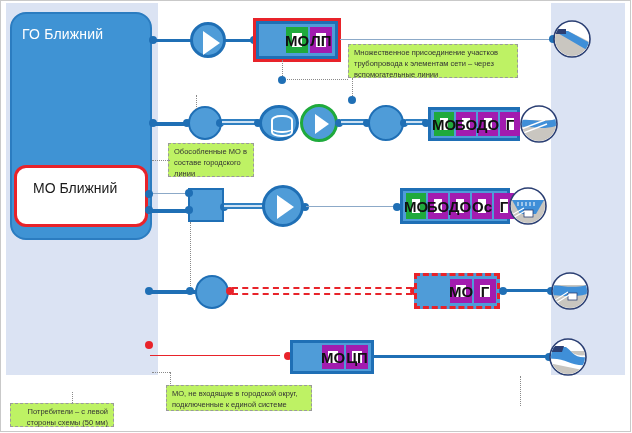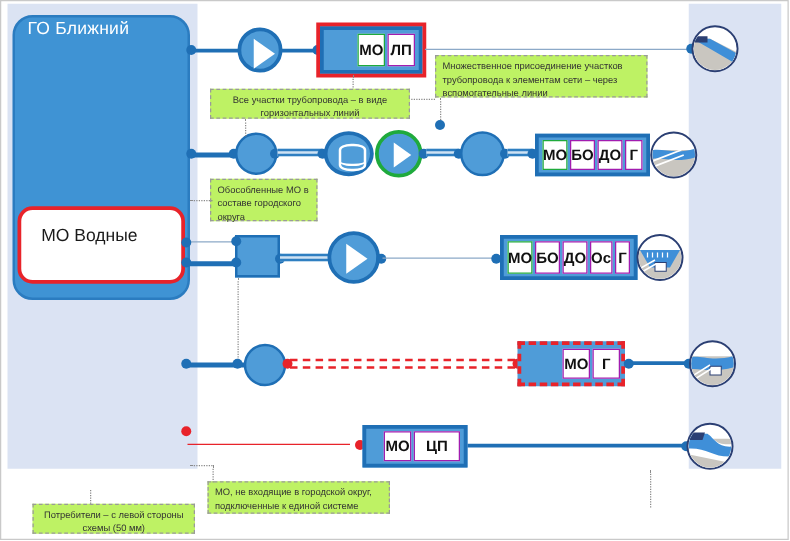--- a/index.html
+++ b/index.html
@@ -10,21 +10,21 @@
   .frame{position:absolute;left:0;top:0;width:631px;height:432px;border:1px solid #c9c9c9;box-sizing:border-box;}
 
   
   .band{position:absolute;background:#dbe3f3;}
   .band-left{left:6px;top:3px;width:152px;height:372px;}
   .band-right{left:551px;top:3px;width:74px;height:372px;}
 
   
   .go-panel{position:absolute;left:10px;top:12px;width:142px;height:228px;
     background:#3f93d4;border:2px solid #2b7cc0;border-radius:16px;box-sizing:border-box;}
-  .go-title{position:absolute;left:22px;top:14px;color:#ffffff;font-size:14px;letter-spacing:.2px;}
+  .go-title{position:absolute;left:22px;top:26px;color:#ffffff;font-size:14px;letter-spacing:.2px;}
 
   
   .mo-card{position:absolute;background:#ffffff;border:3px solid #e8232a;border-radius:12px;box-sizing:border-box;}
   .mo-card span{position:absolute;left:16px;top:12px;font-size:14px;color:#1a1a1a;}
   .mo-svetloe{left:14px;top:165px;width:134px;height:62px;}
   .mo-dalnee{left:14px;top:275px;width:134px;height:68px;}
 
   
   .abs{position:absolute;}
 
@@ -53,22 +53,22 @@
     border-radius:10px/5px;background:#4f9cd8;box-sizing:border-box;}
   .cyl:before{content:"";position:absolute;left:-2px;top:6px;width:22px;height:8px;
     border-bottom:2px solid #ffffff;border-radius:0 0 10px 10px/0 0 5px 5px;}
 
   
   .brect{position:absolute;background:#4f9cd8;border:2px solid #1f6fb5;box-sizing:border-box;}
 
   
   .strip{position:absolute;display:flex;align-items:center;gap:2px;
     background:#4f9cd8;border:3px solid #1f6fb5;box-sizing:border-box;padding:3px;}
-  .strip .cell{background:#ffffff;border:1px solid #a21caf;box-sizing:border-box;
-    display:flex;align-items:center;justify-content:center;font-size:12px;font-weight:bold;color:#111;}
+  .strip .cell{background:#ffffff;border:6px solid #a21caf;box-sizing:border-box;
+    display:flex;align-items:center;justify-content:center;font-size:15px;font-weight:bold;color:#111;}
   .strip .cell.green{border-color:#1faa3c;}
   .strip .spacer{flex:1 1 auto;}
   .dashed-red{border:3px dashed #e8232a !important;padding:1px;}
 
   
   .callout{position:absolute;border:1px dashed #9a9a9a;background:#bef264;box-sizing:border-box;
     font-size:7.5px;color:#333;line-height:1.45;padding:3px 5px;}
   .callout.c-center{text-align:center;}
 
   
@@ -88,21 +88,21 @@
 
   <div class="frame"></div>
 
   <div class="band band-left"></div>
   <div class="band band-right"></div>
 
   <div class="go-panel"></div>
   <div class="go-title">ГО Ближний</div>
 
   <div class="mo-card mo-svetloe">
-    <span>МО Водные</span>
+    <span>МО Ближний</span>
   </div>
 
   <div class="pipe" style="left:152px;top:39px;width:40px;height:3px;"></div>
   <div class="dot" style="left:149px;top:36px;"></div>
 
   <div class="pump" style="left:190px;top:22px;width:36px;height:36px;"></div>
 
   <div class="pipe" style="left:224px;top:39px;width:32px;height:3px;"></div>
   <div class="dot" style="left:250px;top:36px;"></div>
 
@@ -175,24 +175,23 @@
         <circle cx="20" cy="20" r="17"></circle>
       </clipPath>
     <g clip-path="url(#cl2)">
       <path d="M0 16 L40 16 L40 40 L0 40 Z" fill="#c9c6c0"></path>
       <path d="M0 17 C10 13, 20 21, 40 14 L40 21 C20 28, 10 20, 0 24 Z" fill="#3f8fd8"></path>
       <path d="M0 26 L26 16" stroke="#ffffff" stroke-width="1.4" fill="none"></path>
       <path d="M2 30 L28 20" stroke="#ffffff" stroke-width="1.4" fill="none"></path>
     </g>
   </svg>
 
-  <div class="callout c-center" style="left:168px;top:71px;width:160px;height:24px;">Все участки трубопровода – в виде горизонтальных линий</div>
   <div class="leader" style="left:196px;top:95px;height:14px;"></div>
 
-  <div class="callout" style="left:168px;top:143px;width:86px;height:34px;">Обособленные МО в составе городского округа</div>
+  <div class="callout" style="left:168px;top:143px;width:86px;height:34px;">Обособленные МО в составе городского линии</div>
   <div class="leader-h" style="left:152px;top:160px;width:18px;"></div>
 
   <div class="pipe-thin" style="left:150px;top:193px;width:40px;"></div>
   <div class="dot" style="left:145px;top:190px;"></div>
 
   <div class="pipe" style="left:150px;top:209px;width:42px;height:4px;"></div>
   <div class="dot" style="left:145px;top:206px;"></div>
 
   <div class="brect" style="left:188px;top:188px;width:36px;height:34px;"></div>
   <div class="dot" style="left:185px;top:189px;"></div>
@@ -265,21 +264,21 @@
     </g>
   </svg>
 
   <div class="pipe-thin" style="left:150px;top:355px;width:130px;background:#e8232a;height:1px;"></div>
   <div class="dot-red" style="left:145px;top:341px;"></div>
   <div class="dot-red" style="left:284px;top:352px;"></div>
 
   <div class="strip" style="left:290px;top:340px;width:84px;height:34px;">
     <div class="spacer"></div>
     <div class="cell" style="width:22px;height:24px;">МО</div>
-    <div class="cell" style="width:37px;height:24px;">ЦП</div>
+    <div class="cell" style="width:22px;height:24px;">ЦП</div>
   </div>
 
   <div class="pipe" style="left:374px;top:355px;width:174px;height:3px;"></div>
   <div class="dot" style="left:545px;top:353px;"></div>
 
   <svg class="water" style="left:548px;top:337px;" viewBox="0 0 40 40">
     <circle cx="20" cy="20" r="18" fill="#ffffff" stroke="#2b3f73" stroke-width="1.6"></circle>
     <clipPath id="cl5">
         <circle cx="20" cy="20" r="17"></circle>
       </clipPath>
@@ -289,18 +288,18 @@
       <path d="M0 10 L18 10 C24 14, 26 22, 40 20 L40 28 C22 30, 18 20, 0 22 Z" fill="#3f8fd8"></path>
       <path d="M0 9 L16 9 L14 15 L0 15 Z" fill="#2b3f73"></path>
       <path d="M0 26 L40 34 L40 40 L0 40 Z" fill="#c9c6c0"></path>
     </g>
   </svg>
 
   <div class="callout" style="left:166px;top:385px;width:146px;height:26px;">МО, не входящие в городской округ, подключенные к единой системе</div>
   <div class="leader-h" style="left:152px;top:372px;width:18px;"></div>
   <div class="leader" style="left:170px;top:372px;height:14px;"></div>
 
-  <div class="callout c-center" style="left:26px;top:403px;width:130px;height:24px;">Потребители – с левой стороны схемы (50 мм)</div>
+  <div class="callout c-center" style="left:10px;top:403px;width:104px;height:24px;text-align:right;">Потребители – с левой стороны схемы (50 мм)</div>
   <div class="leader" style="left:72px;top:392px;height:11px;"></div>
 
   <div class="leader" style="left:520px;top:376px;height:30px;"></div>
 
 </div>
 
 </body></html>

